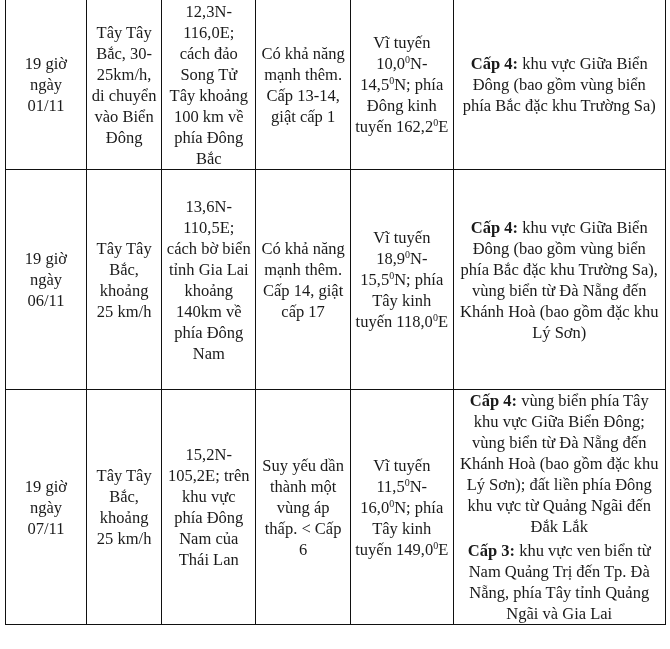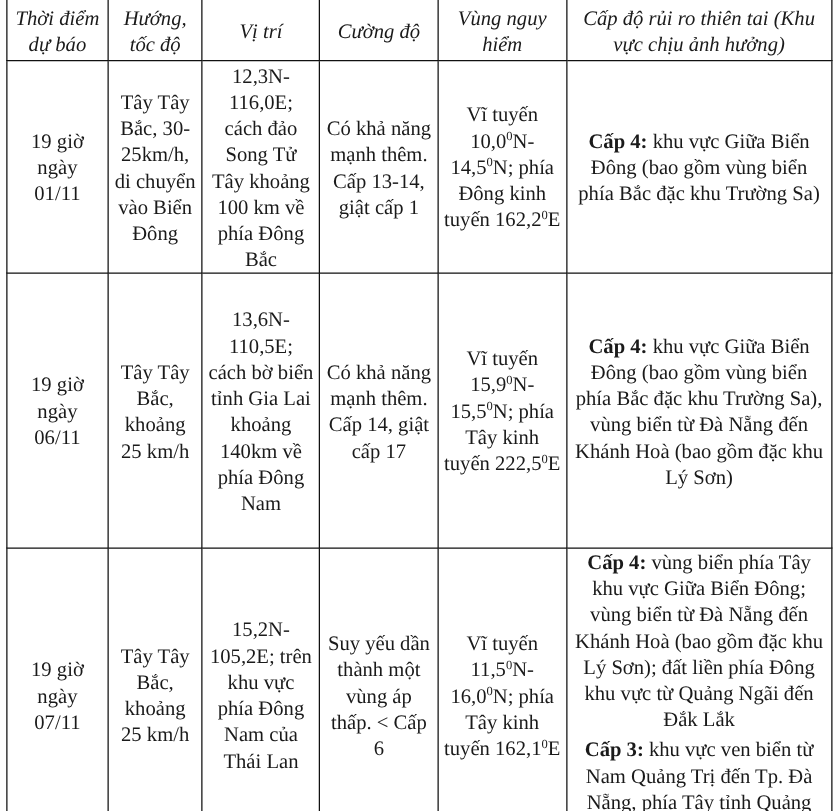--- a/index.html
+++ b/index.html
@@ -62,56 +62,48 @@
 <table class="forecast">
   <colgroup>
     <col class="c1">
       <col class="c2">
       <col class="c3">
       <col class="c4">
       <col class="c5">
       <col class="c6">
   </colgroup>
   <tbody>
-      <tr>
-    <th>Thời điểm dự báo</th>
-    <th>Hướng, tốc độ</th>
-    <th>Vị trí</th>
-    <th>Cường độ</th>
-    <th>Vùng nguy hiểm</th>
-    <th>Cấp độ rủi ro thiên tai (Khu vực chịu ảnh hưởng)</th>
-  </tr>
 
   <tr class="r1">
     <td>19 giờ ngày 01/11</td>
     <td>Tây Tây Bắc, 30-25km/h, di chuyển vào Biển Đông</td>
     <td>12,3N-116,0E; cách đảo Song Tử Tây khoảng 100 km về phía Đông Bắc</td>
     <td>Có khả năng mạnh thêm. Cấp 13-14, giật cấp 1</td>
     <td><span>Vĩ tuyến 10,0</span><sup>0</sup><span>N-14,5</span><sup>0</sup><span>N; phía Đông kinh tuyến 162,2</span><sup>0</sup><span>E</span></td>
     <td>
       <span class="para"><b class="level">Cấp 4:</b><span> khu vực Giữa Biển Đông (bao gồm vùng biển phía Bắc đặc khu Trường Sa)</span></span>
     </td>
   </tr>
 
   <tr class="r2">
     <td>19 giờ ngày 06/11</td>
     <td>Tây Tây Bắc, khoảng 25 km/h</td>
     <td>13,6N-110,5E; cách bờ biển tỉnh Gia Lai khoảng 140km về phía Đông Nam</td>
     <td>Có khả năng mạnh thêm. Cấp 14, giật cấp 17</td>
-    <td><span>Vĩ tuyến 15,9</span><sup>0</sup><span>N-15,5</span><sup>0</sup><span>N; phía Tây kinh tuyến 222,5</span><sup>0</sup><span>E</span></td>
+    <td><span>Vĩ tuyến 18,9</span><sup>0</sup><span>N-15,5</span><sup>0</sup><span>N; phía Tây kinh tuyến 118,0</span><sup>0</sup><span>E</span></td>
     <td>
       <span class="para"><b class="level">Cấp 4:</b><span> khu vực Giữa Biển Đông (bao gồm vùng biển phía Bắc đặc khu Trường Sa), vùng biển từ Đà Nẵng đến Khánh Hoà (bao gồm đặc khu Lý Sơn)</span></span>
     </td>
   </tr>
 
   <tr class="r3">
     <td>19 giờ ngày 07/11</td>
     <td>Tây Tây Bắc, khoảng 25 km/h</td>
     <td>15,2N-105,2E; trên khu vực phía Đông Nam của Thái Lan</td>
     <td>Suy yếu dần thành một vùng áp thấp. &lt; Cấp 6</td>
-    <td><span>Vĩ tuyến 11,5</span><sup>0</sup><span>N-16,0</span><sup>0</sup><span>N; phía Tây kinh tuyến 162,1</span><sup>0</sup><span>E</span></td>
+    <td><span>Vĩ tuyến 11,5</span><sup>0</sup><span>N-16,0</span><sup>0</sup><span>N; phía Tây kinh tuyến 149,0</span><sup>0</sup><span>E</span></td>
     <td>
       <span class="para"><b class="level">Cấp 4:</b><span> vùng biển phía Tây khu vực Giữa Biển Đông; vùng biển từ Đà Nẵng đến Khánh Hoà (bao gồm đặc khu Lý Sơn); đất liền phía Đông khu vực từ Quảng Ngãi đến Đắk Lắk</span></span>
       <span class="para"><b class="level">Cấp 3:</b><span> khu vực ven biển từ Nam Quảng Trị đến Tp. Đà Nẵng, phía Tây tỉnh Quảng Ngãi và Gia Lai</span></span>
     </td>
   </tr>
 </tbody>
   </table>
 
 </body></html>

